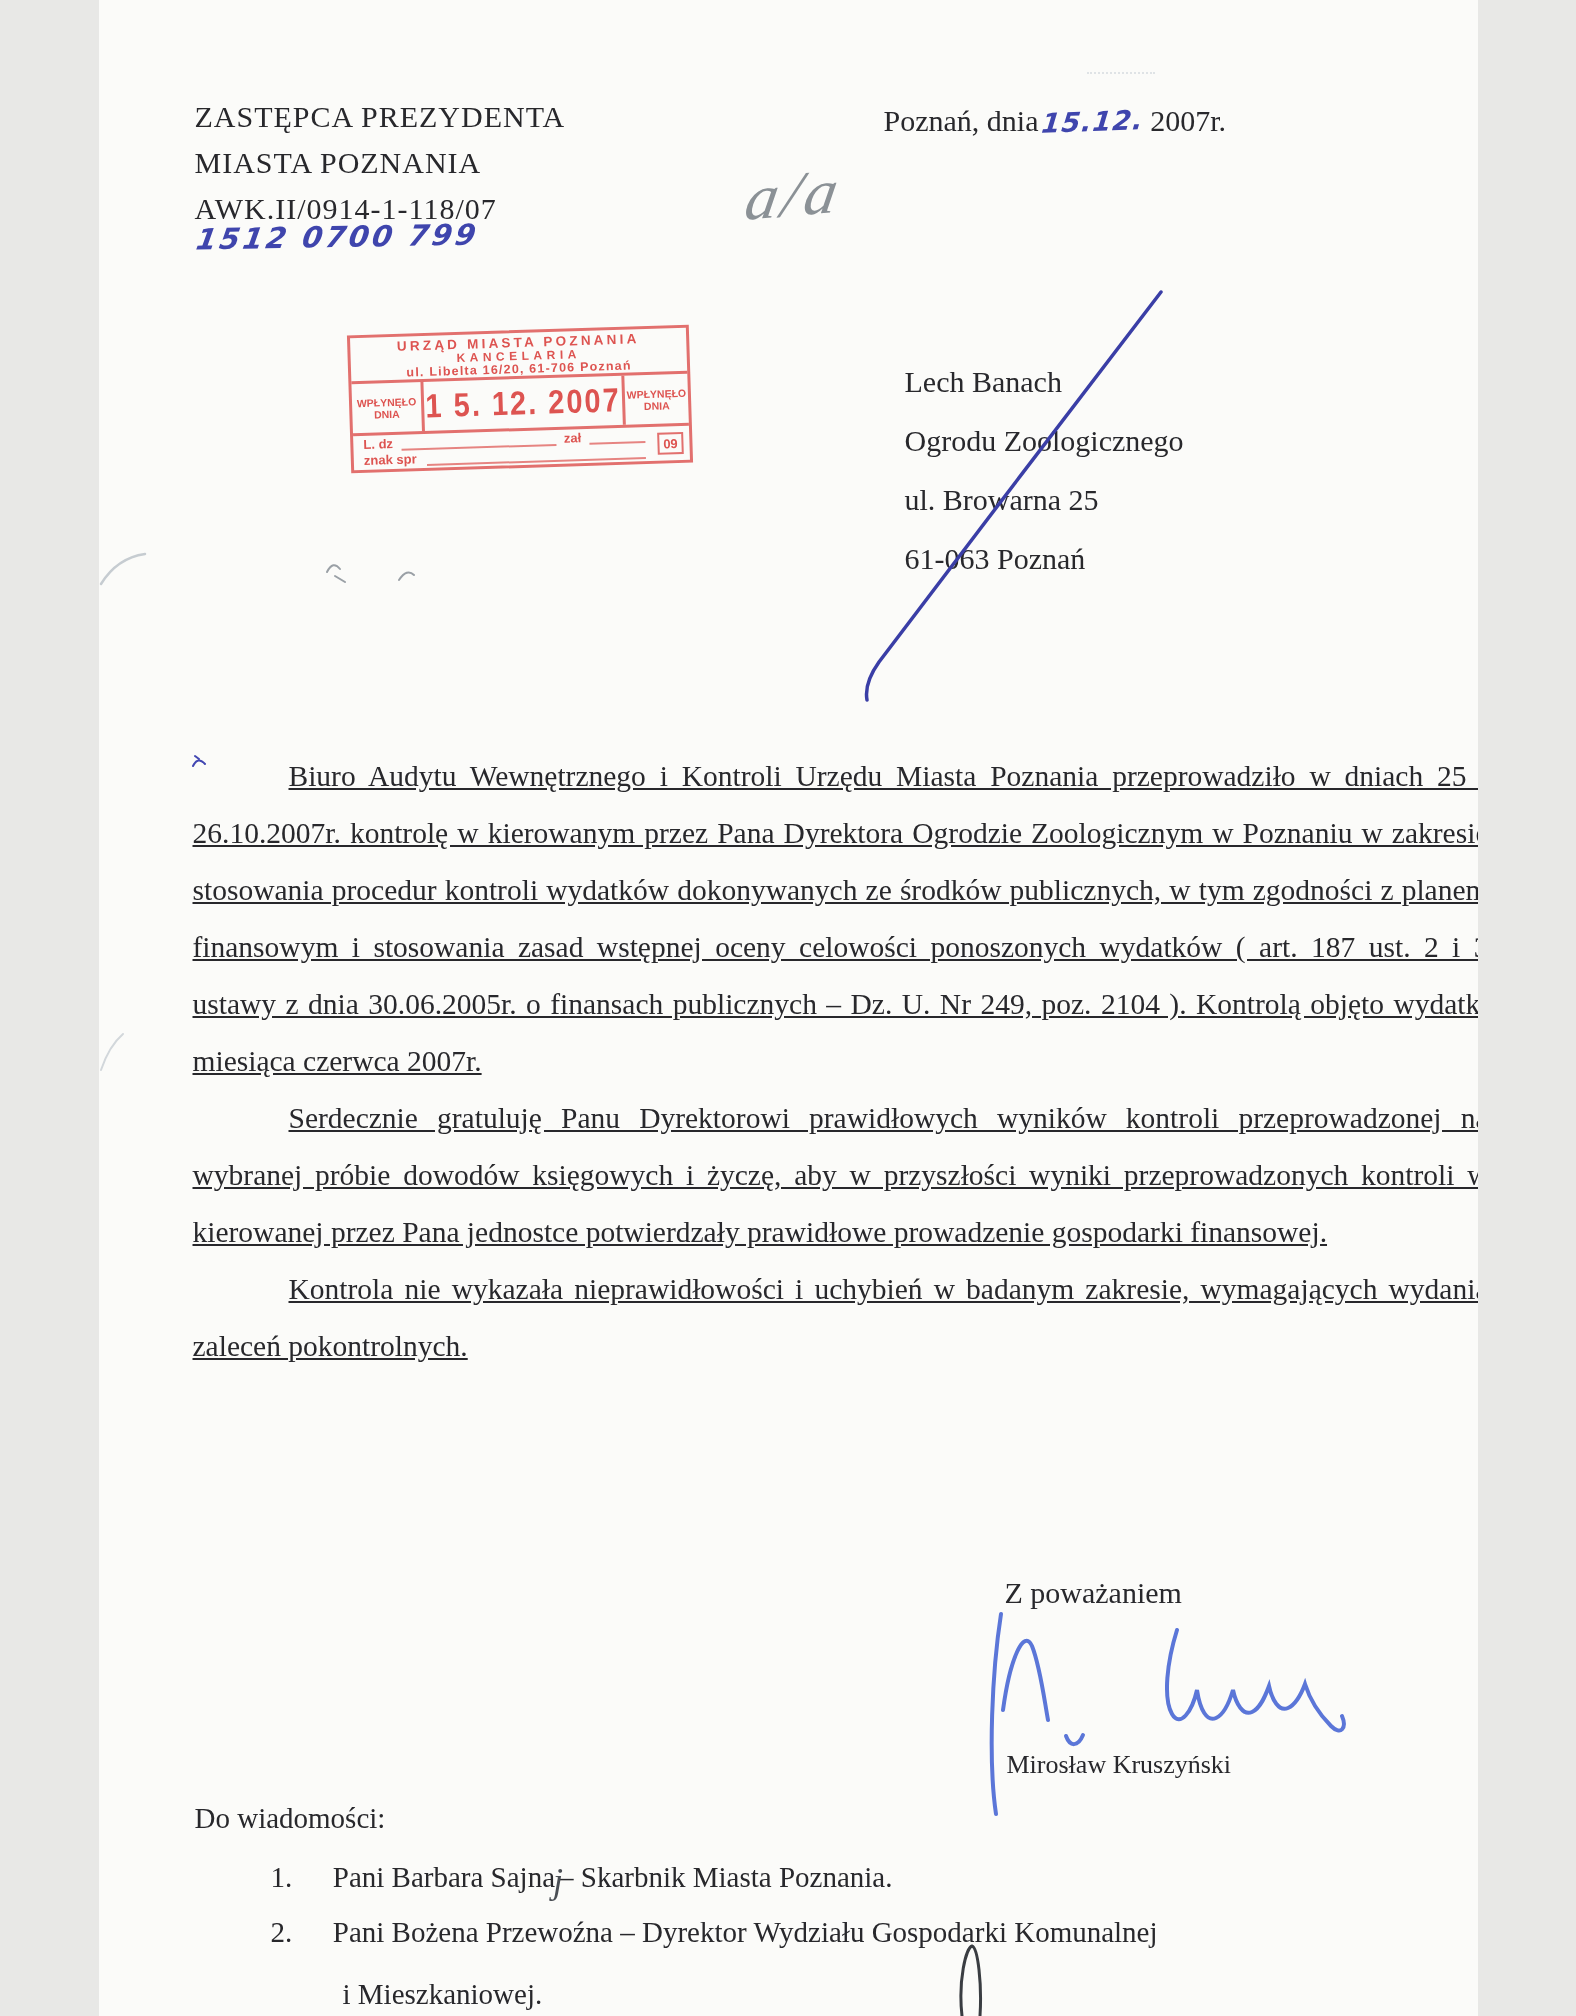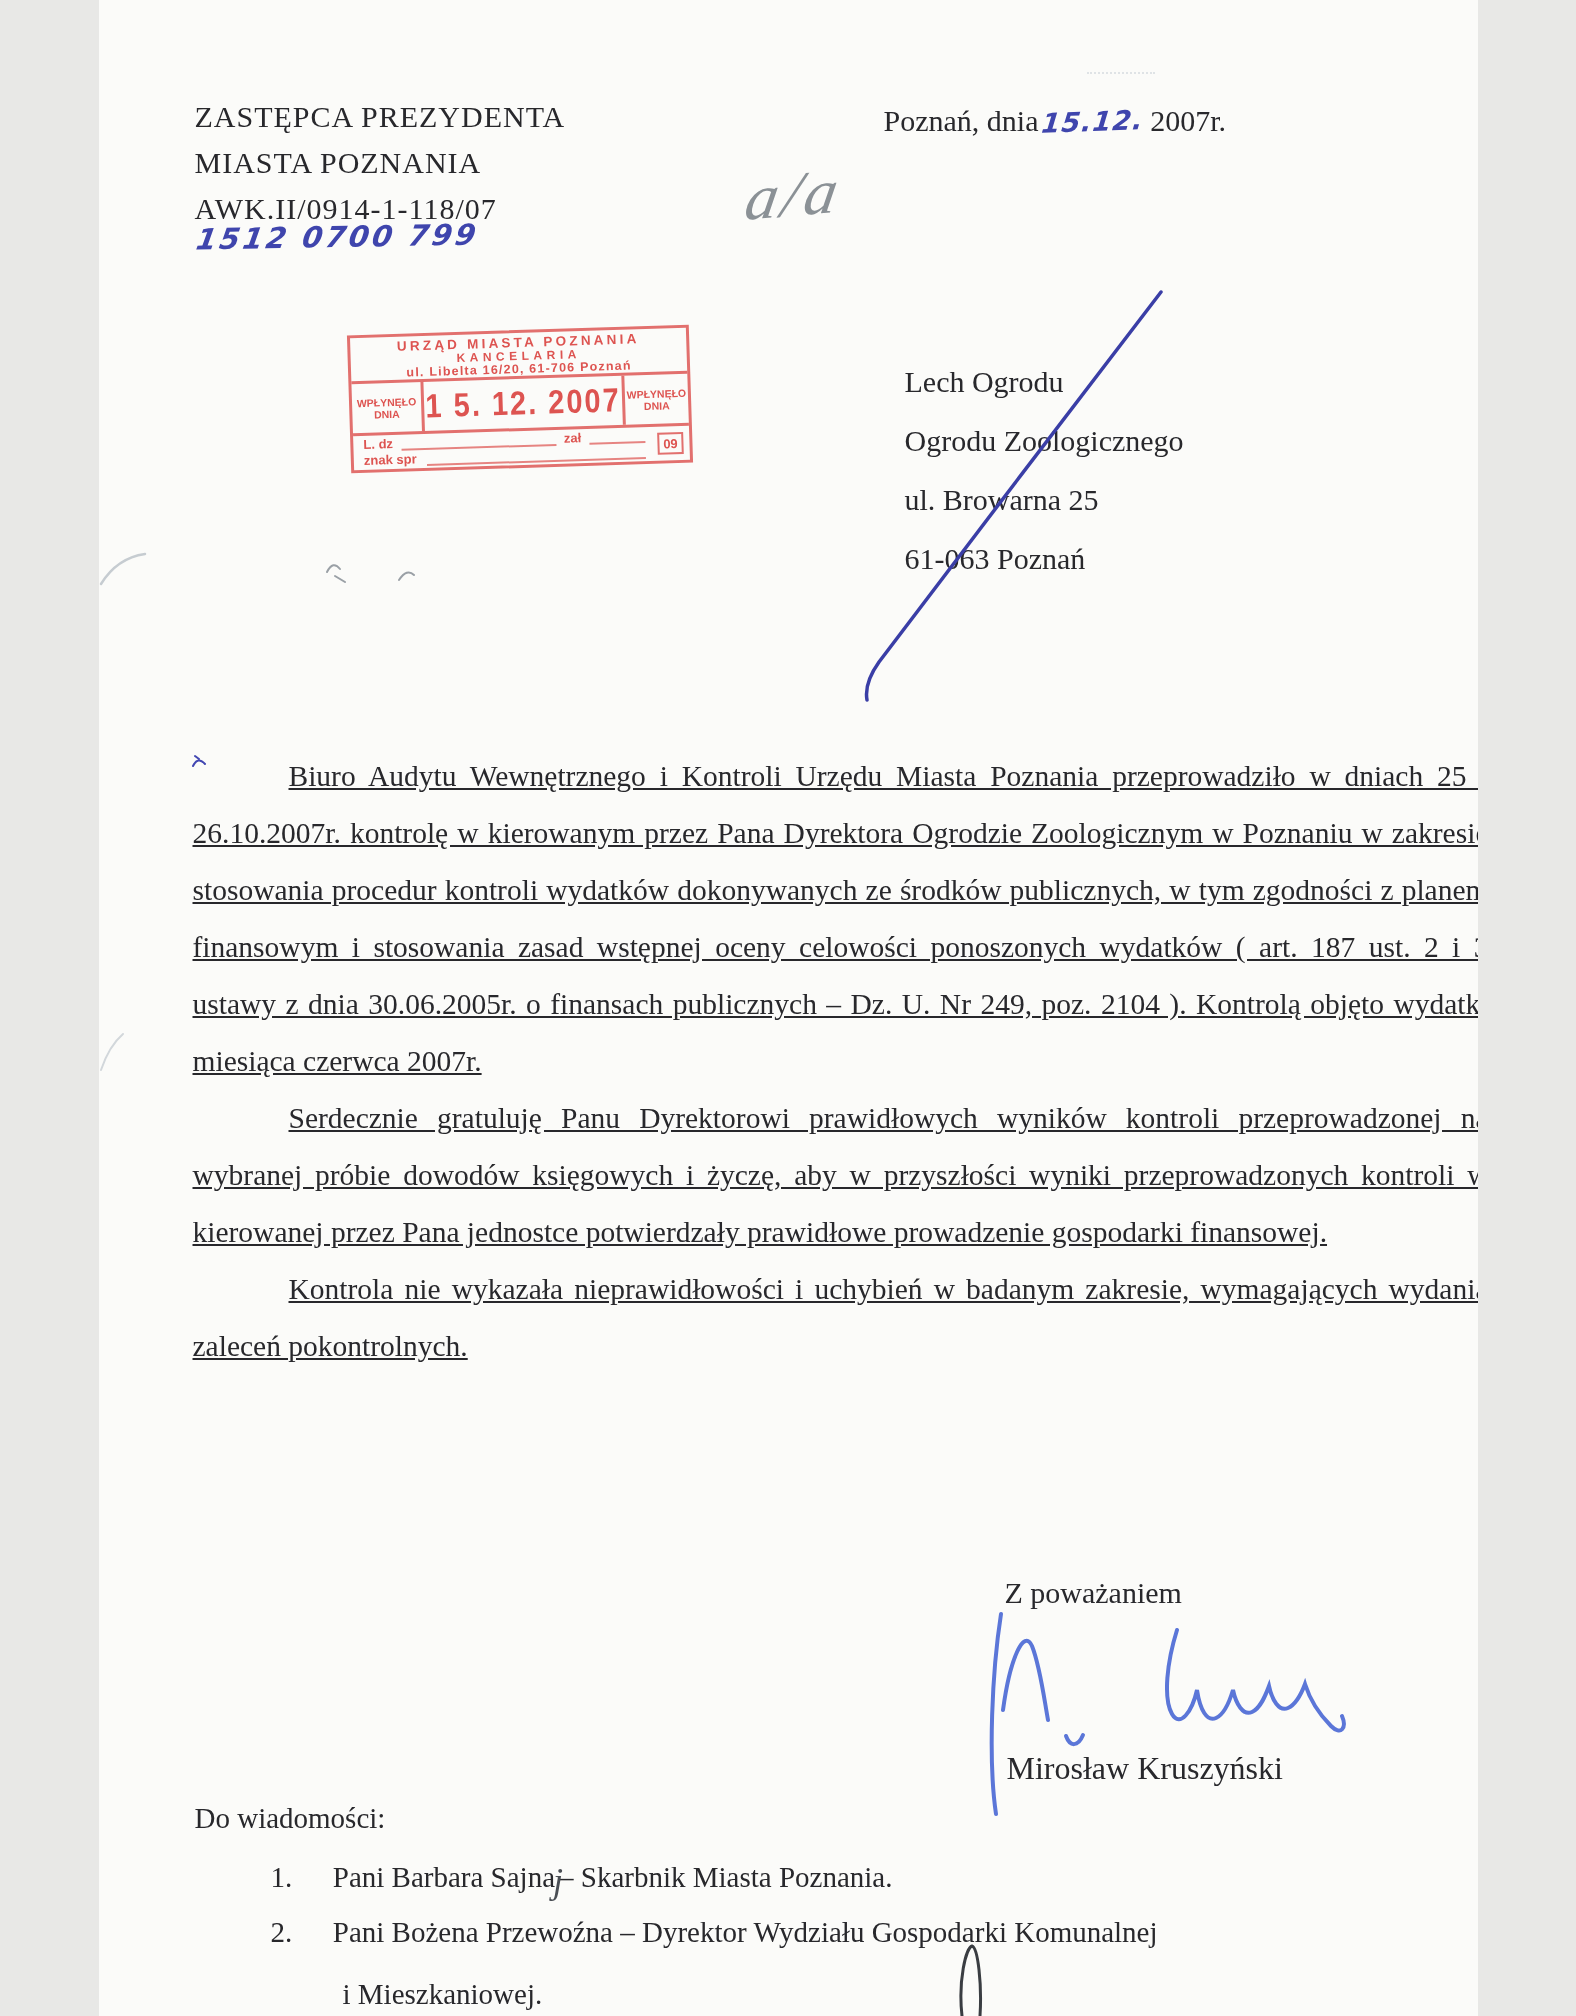--- a/index.html
+++ b/index.html
@@ -144,21 +144,21 @@
       </div>
       <div class="s-row s-row2">
         <span>znak spr</span>
         <span class="s-ul" style="flex:1;margin-left:10px;"></span>
       </div>
       <div class="s-numbox">09</div>
     </div>
   </div>
 
   <div class="abs printed recipient" style="left:806px;top:352px;">
-    <div>Lech Ogrodu</div>
+    <div>Lech Banach</div>
     <div>Ogrodu Zoologicznego</div>
     <div>ul. Browarna 25</div>
     <div>61-063 Poznań</div>
   </div>
 
   <svg class="abs" style="left:740px;top:270px;" width="350" height="440" viewBox="0 0 350 440">
     <path d="M322,22 C235,135 125,280 40,392 Q25,413 28,430" stroke="#3a3ea6" stroke-width="3.5" fill="none" stroke-linecap="round"></path>
   </svg>
 
   <div class="abs printed body-text" style="left:94px;top:748px;">
@@ -174,21 +174,21 @@
       <path d="M22,14 C13,72 9,160 17,214"></path>
       <path d="M24,110 C31,58 45,28 53,46 C61,66 65,98 69,120"></path>
       <path d="M87,136 C91,147 99,147 104,135"></path>
       <path d="M198,30 C188,62 184,98 193,114 C201,128 213,112 218,90
                C221,110 228,122 237,118 C246,114 251,100 254,90
                C257,104 264,116 273,112 C282,108 287,94 290,86
                C293,100 300,112 309,108 C318,104 323,92 326,84
                C331,100 340,114 352,126 C362,136 368,128 363,116"></path>
     </g>
   </svg>
-  <div class="abs printed" style="left:908px;top:1750px;font-size:32px;">Mirosław Kruszyński</div>
+  <div class="abs printed" style="left:908px;top:1750px;font-size:26px;">Mirosław Kruszyński</div>
 
   <div class="abs printed cc" style="left:96px;top:1802px;">Do wiadomości:</div>
 
   <div class="abs printed cc" style="left:172px;top:1854px;white-space:nowrap;">
     <span>1.</span>
     <span style="display:inline-block;width:26px;"></span>
     <span>Pani Barbara Sajna</span><span class="hand-j">j</span><span>– Skarbnik Miasta Poznania.</span>
   </div>
 
   <div class="abs printed cc" style="left:172px;top:1916px;white-space:nowrap;">

